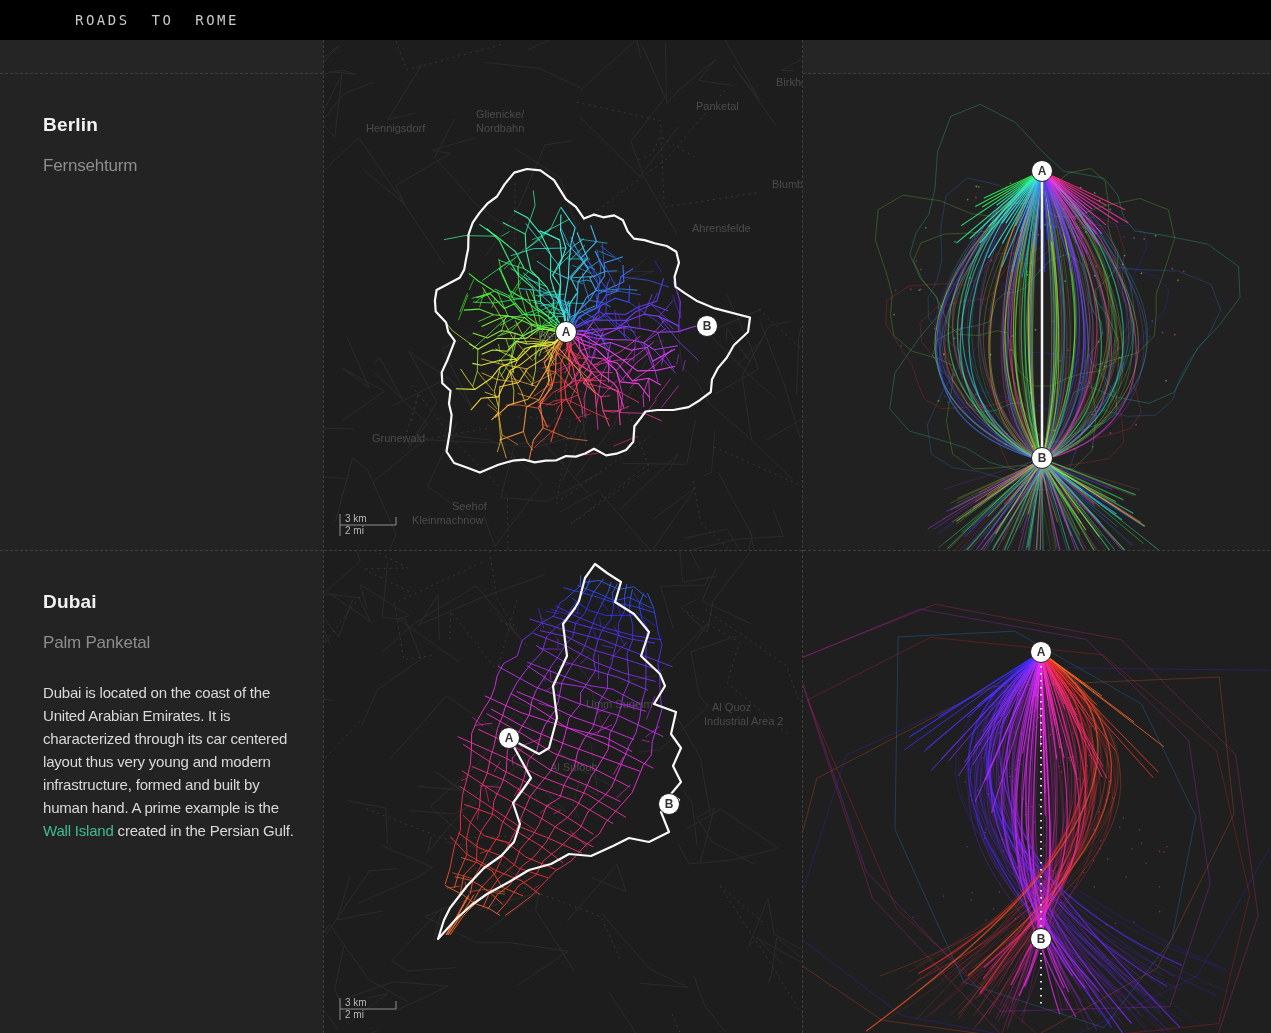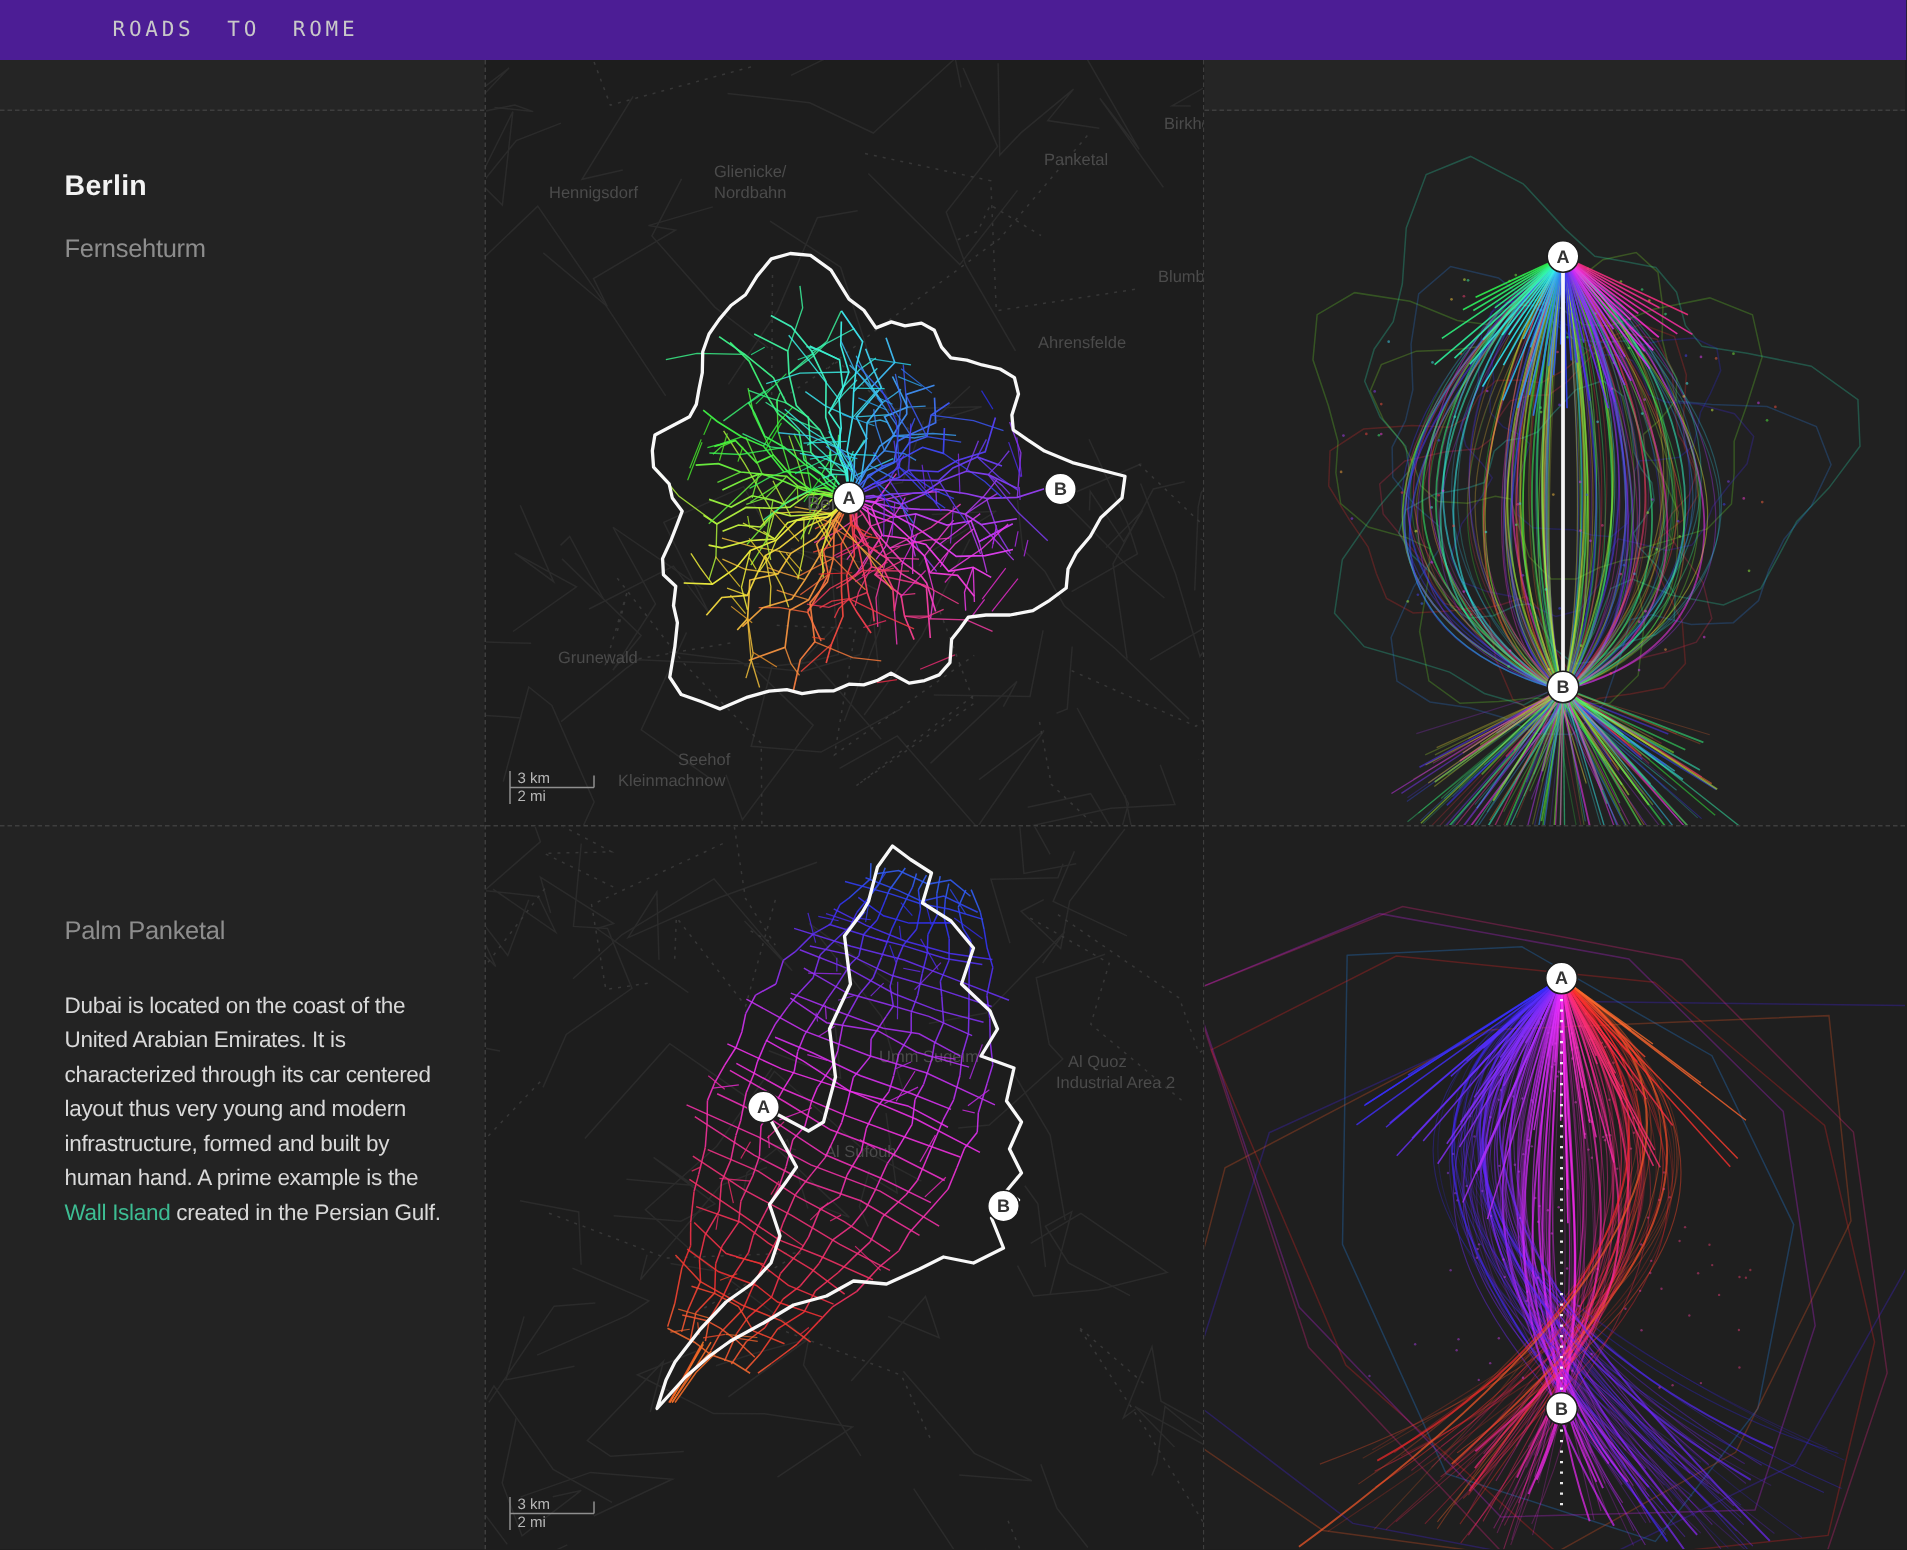--- a/index.html
+++ b/index.html
@@ -1,18 +1,18 @@
 <!DOCTYPE html>
 <html style="--accent: #2ee0ac; --link: #3dbd93;"><head>
 <meta charset="utf-8">
 <style>
   *{margin:0;padding:0;box-sizing:border-box}
   html,body{background:#1f1f1f}
   body{width:1271px;height:1033px;overflow:hidden;font-family:"Liberation Sans",sans-serif;-webkit-font-smoothing:antialiased}
-  .topnav{height:40px;background:#4c1d95;display:flex;align-items:center}
+  .topnav{height:40px;background:#000000;display:flex;align-items:center}
   .logo{margin-left:75px;font-family:"DejaVu Sans Mono",monospace;font-size:14px;letter-spacing:2.5px;color:#c9c9c9;white-space:pre}
   .navlinks{margin-left:auto;display:flex;gap:44px;padding-right:56px}
   .nav-item{font-size:15px;color:#8f8f8f;cursor:pointer;letter-spacing:-0.2px}
   .nav-item.active{color:var(--accent)}
   .layout{display:flex;height:993px}
   .col-left{width:323px;display:flex;flex-direction:column;background:#232323}
   .col-map{width:480px;display:flex;flex-direction:column;border-left:1px dashed #3e3e3e;border-right:1px dashed #3e3e3e;background:#1d1d1d}
   .col-viz{width:467px;display:flex;flex-direction:column;background:#212121}
   .strip{height:34px;background:#252525;border-bottom:1px dashed #3e3e3e}
   .cell-text{height:476px;padding:40px 25px 0 43px}
@@ -36,20 +36,21 @@
 </div>
 
 <div class="layout">
   <div class="col-left">
     <div class="strip"></div>
     <div class="cell-text">
       <div class="city-title">Berlin</div>
       <div class="city-sub">Fernsehturm</div>
     </div>
     <div class="cell-text row2">
+      <div class="city-title">Dubai</div>
       <div class="city-sub">Palm Panketal</div>
       <div class="city-desc"><span>Dubai is located on the coast of the United Arabian Emirates. It is characterized through its car centered layout thus very young and modern infrastructure, formed and built by human hand. A prime example is the </span><a class="desc-link">Wall Island</a><span> created in the Persian Gulf.</span></div>
     </div>
   </div>
   <div class="col-map">
     <div class="map-cell">
       <svg id="berlin-map" width="478" height="510">
           <polyline points="5.6,31.6 31.5,34.4 19.2,30.0 -14.6,36.9 15.3,5.4 -29.5,39.8" fill="none" stroke="#2b2b2b" stroke-width="1"></polyline>
           <polyline points="247.8,100.5 220.9,105.1 194.4,167.2 161.6,216.3" fill="none" stroke="#2b2b2b" stroke-width="1"></polyline>
           <polyline points="91.2,73.3 64.0,79.5 98.1,24.2" fill="none" stroke="#2b2b2b" stroke-width="1"></polyline>

